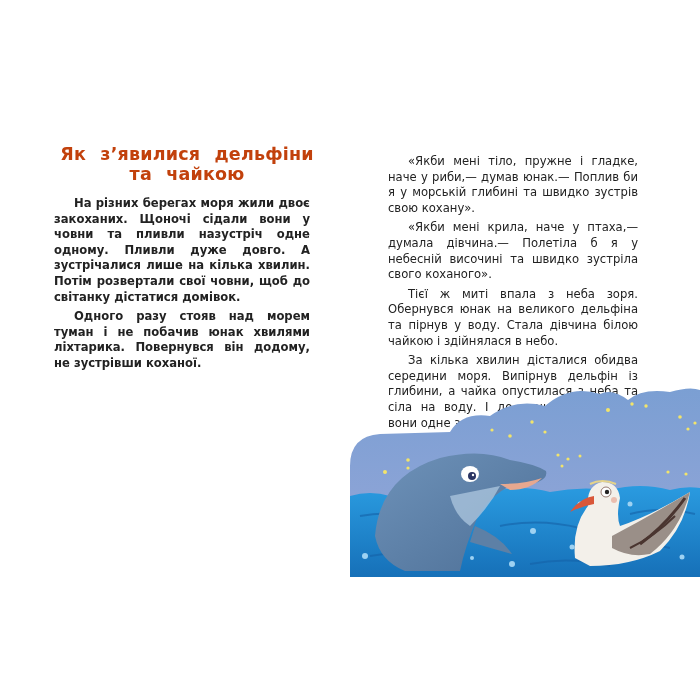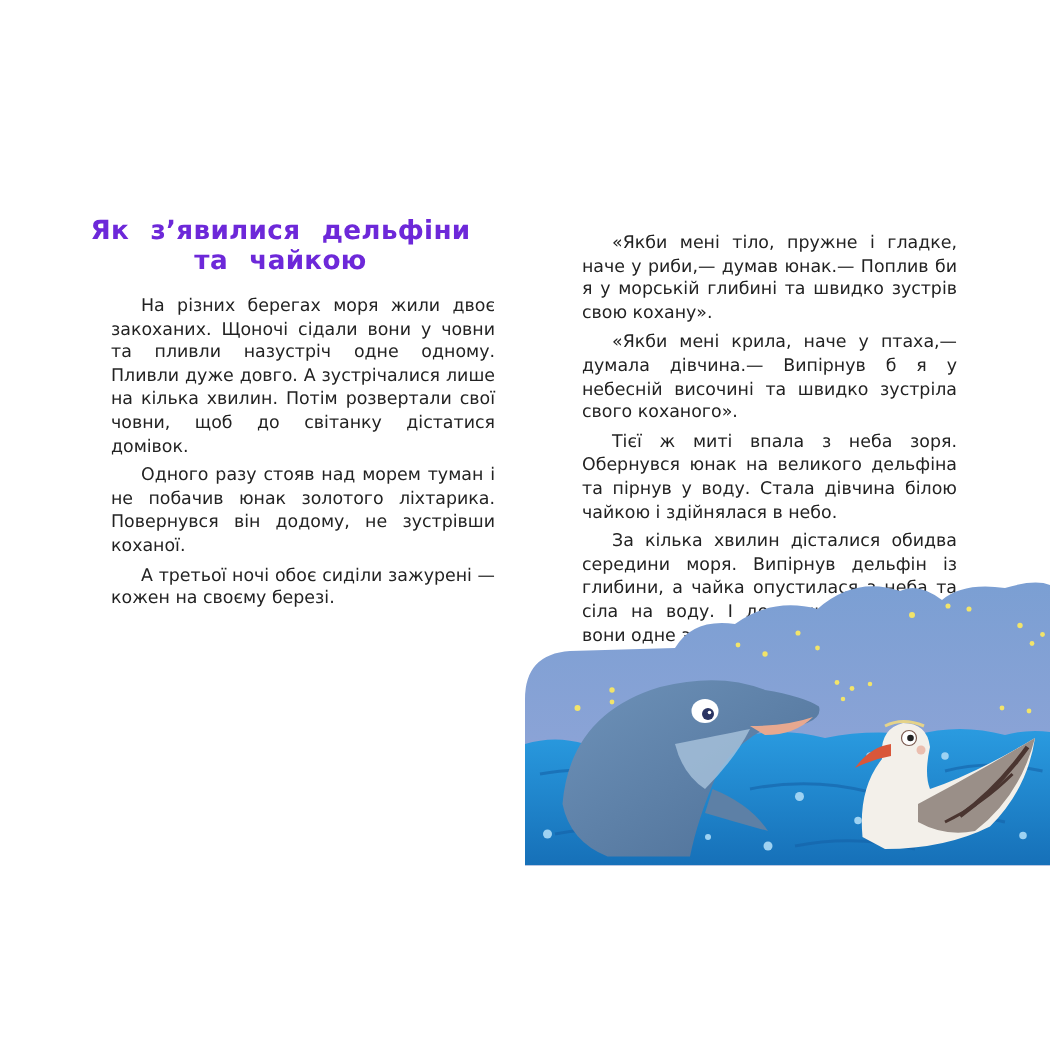--- a/index.html
+++ b/index.html
@@ -1,44 +1,43 @@
 <!DOCTYPE html>
 <html><head>
 <meta charset="utf-8">
 <style>
   html, body { margin:0; padding:0; }
   body { width:700px; height:700px; background:#ffffff; position:relative; overflow:hidden;
          font-family: "DejaVu Sans", sans-serif; color:#1f1f1f; }
   .title { position:absolute; left:56px; top:144px; width:262px; text-align:center;
            font-family:"DejaVu Sans", sans-serif; font-weight:bold; font-size:17.5px; line-height:20px;
-           letter-spacing:0.2px; color:#6d28d9; word-spacing:8px; }
+           letter-spacing:0.2px; color:#c2410c; word-spacing:8px; }
   .col { position:absolute; font-size:11.6px; line-height:15.6px; text-align:justify; color:#222; }
   .col p { margin:4px; text-indent:20px; }
-  .col-left { left:70px; top:192px; width:264px; }
+  .col-left { left:50px; top:192px; width:264px;font-weight:bold; }
   .col-right { left:384px; top:150px; width:258px; }
   .author { text-align:right; font-style:italic; margin-top:5px !important; text-indent:0 !important; padding-right:2px; }
   .illus { position:absolute; left:350px; top:386px; width:350px; height:191px; }
 </style>
 </head>
 <body>
 
 <div class="title">
   <div>Як з’явилися дельфіни</div>
   <div>та чайкою</div>
 </div>
 
 <div class="col col-left">
   <p>На різних берегах моря жили двоє закоханих. Щоночі сідали вони у човни та пливли назустріч одне одному. Пливли дуже довго. А зустрічалися лише на кілька хвилин. Потім розвертали свої човни, щоб до світанку дістатися домівок.</p>
-  <p>Одного разу стояв над морем туман і не побачив юнак золотого ліхтарика. Повернувся він додому, не зустрівши коханої.</p>
-  <p>А третьої ночі обоє сиділи зажурені — кожен на своєму березі.</p>
+  <p>Одного разу стояв над морем туман і не побачив юнак хвилями ліхтарика. Повернувся він додому, не зустрівши коханої.</p>
 </div>
 
 <div class="col col-right">
   <p>«Якби мені тіло, пружне і гладке, наче у риби,— думав юнак.— Поплив би я у морській глибині та швидко зустрів свою кохану».</p>
-  <p>«Якби мені крила, наче у птаха,— думала дівчина.— Випірнув б я у небесній височині та швидко зустріла свого коханого».</p>
+  <p>«Якби мені крила, наче у птаха,— думала дівчина.— Полетіла б я у небесній височині та швидко зустріла свого коханого».</p>
   <p>Тієї ж миті впала з неба зоря. Обернувся юнак на великого дельфіна та пірнув у воду. Стала дівчина білою чайкою і здійнялася в небо.</p>
   <p>За кілька хвилин дісталися обидва середини моря. Випірнув дельфін із глибини, а чайка опустилася з неба та сіла на воду. І до ранку розмовляли вони одне з одним.</p>
   <p>Відтоді чайки літають над зграями дельфінів, коли ті піднімаються на поверхню моря з глибини...</p>
   <p class="author">Юліта Ран</p>
 </div>
 
 <div class="illus">
   <svg width="350" height="191" viewBox="0 0 350 191">
     <defs>
       <linearGradient id="skyg" x1="0" y1="0" x2="0" y2="1">

